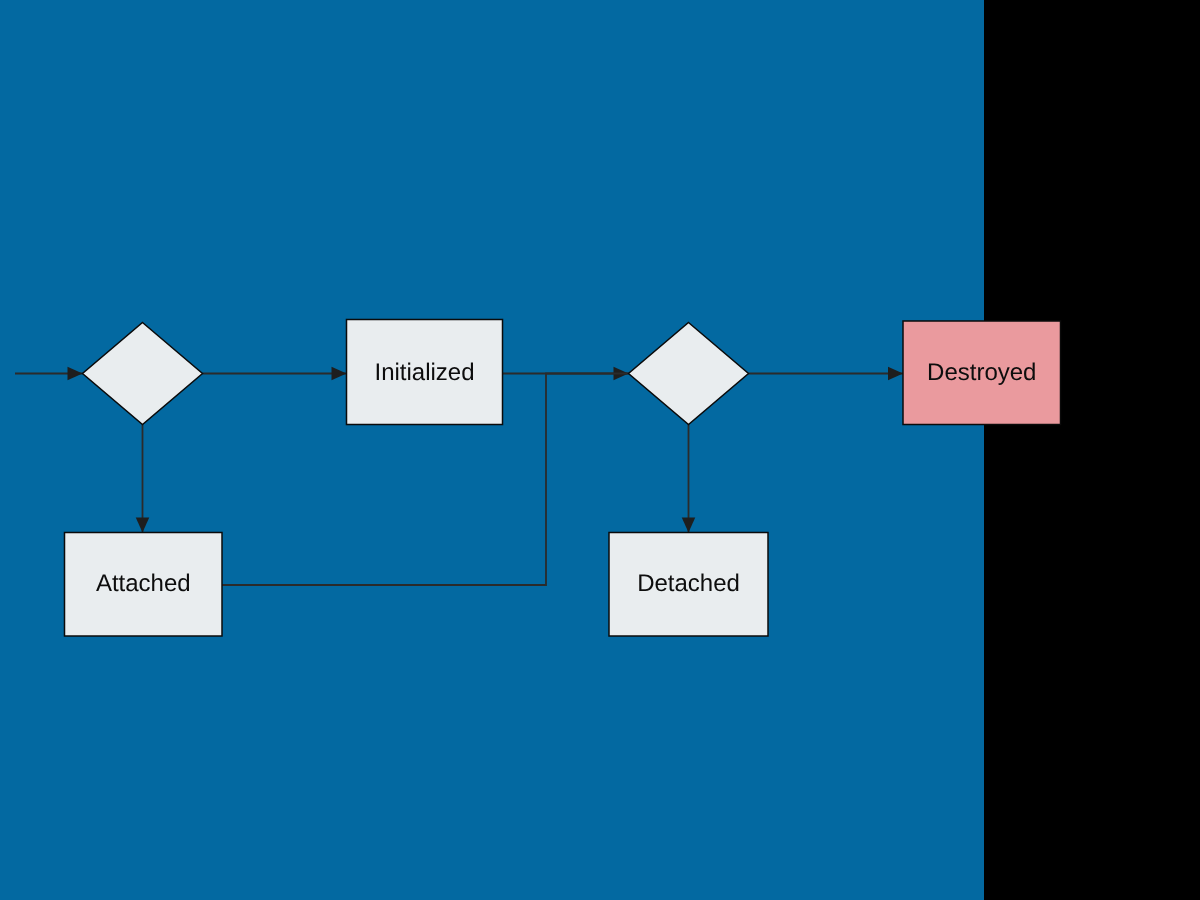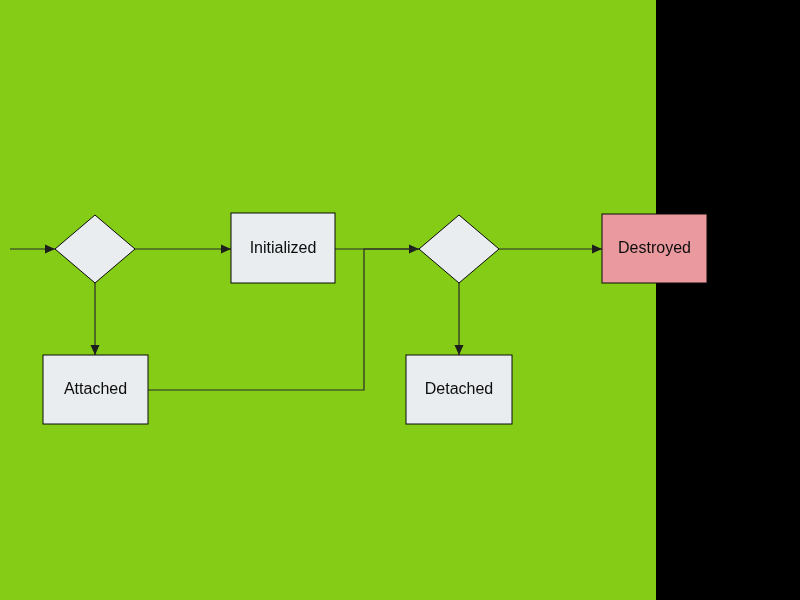--- a/index.html
+++ b/index.html
@@ -11,21 +11,21 @@
   body {
     width: 800px;
     height: 600px;
     overflow: hidden;
     font-family: "Liberation Sans", sans-serif;
   }
   #diagram-canvas {
     position: relative;
     width: 656px;
     height: 600px;
-    background: #84cc16;
+    background: #0369a1;
   }
   #diagram-svg {
     position: absolute;
     top: 0;
     left: 0;
     width: 800px;
     height: 600px;
     display: block;
   }
   .node-label {

